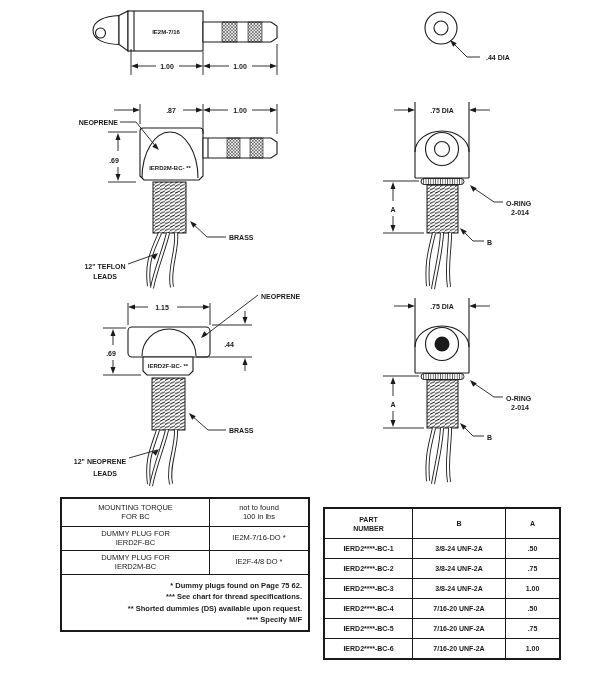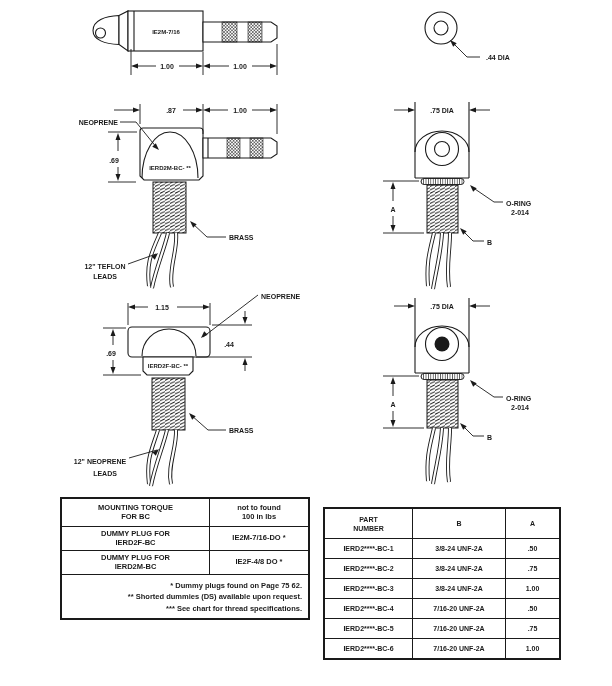--- a/index.html
+++ b/index.html
@@ -16,21 +16,21 @@
   .wire-o{fill:none;stroke:#1a1a1a;stroke-width:4;}
   .wire-i{fill:none;stroke:#fff;stroke-width:2.2;}
   .thr{fill:url(#thr);stroke:#1a1a1a;stroke-width:1;}
   .orng{fill:url(#orp);stroke:#1a1a1a;stroke-width:0.9;}
   .band{fill:url(#xh);stroke:#1a1a1a;stroke-width:0.6;}
 
   
   .spec-box{position:absolute;left:60px;top:497px;width:246px;border:2px solid #1a1a1a;background:#fff;}
   .spec-box table{border-collapse:collapse;width:100%;}
   .spec-box td{border-bottom:1.5px solid #1a1a1a;text-align:center;vertical-align:middle;
-               font-size:7.5px;font-weight:bold;line-height:9.5px;padding:2px 2px;}
+               font-size:7.5px;font-weight:normal;line-height:9.5px;padding:2px 2px;}
   .spec-box td.c1{border-right:1.5px solid #1a1a1a;width:143px;}
   .r1{height:27px;} .r2{height:22px;} .r3{height:22px;} .r4{height:23px;}
   .notes{padding:5px 6px 4px 6px;font-size:7.5px;font-weight:bold;line-height:11.5px;text-align:right;}
   .part-box{position:absolute;left:323px;top:507px;width:234px;border:2px solid #1a1a1a;background:#fff;}
   .part-box table{border-collapse:collapse;width:100%;}
   .part-box td{border-bottom:1.5px solid #1a1a1a;text-align:center;vertical-align:middle;
                font-size:7px;font-weight:bold;line-height:9px;padding:1px 1px;height:17px;}
   .part-box tr:last-child td{border-bottom:none;}
   .part-box td.pc1{width:85px;border-right:1.5px solid #1a1a1a;}
   .part-box td.pc2{width:90px;border-right:1.5px solid #1a1a1a;}
@@ -309,22 +309,23 @@
         <div>IERD2M-BC</div>
       </td>
       <td>
               <div>IE2F-4/8 DO *</div>
             </td>
     </tr>
   </tbody>
       </table>
   <div class="notes">
     <div>* Dummy plugs found on Page 75 62.</div>
+    <div>*** See chart for thread specifications.</div>
     <div>** Shorted dummies (DS) available upon request.</div>
-    <div>*** See chart for thread specifications.</div>
+    <div>**** Specify M/F</div>
   </div>
 </div>
 
 
 <div class="part-box">
   <table>
     <tbody>
           <tr class="hd">
       <td class="pc1">
         <div>PART</div>

